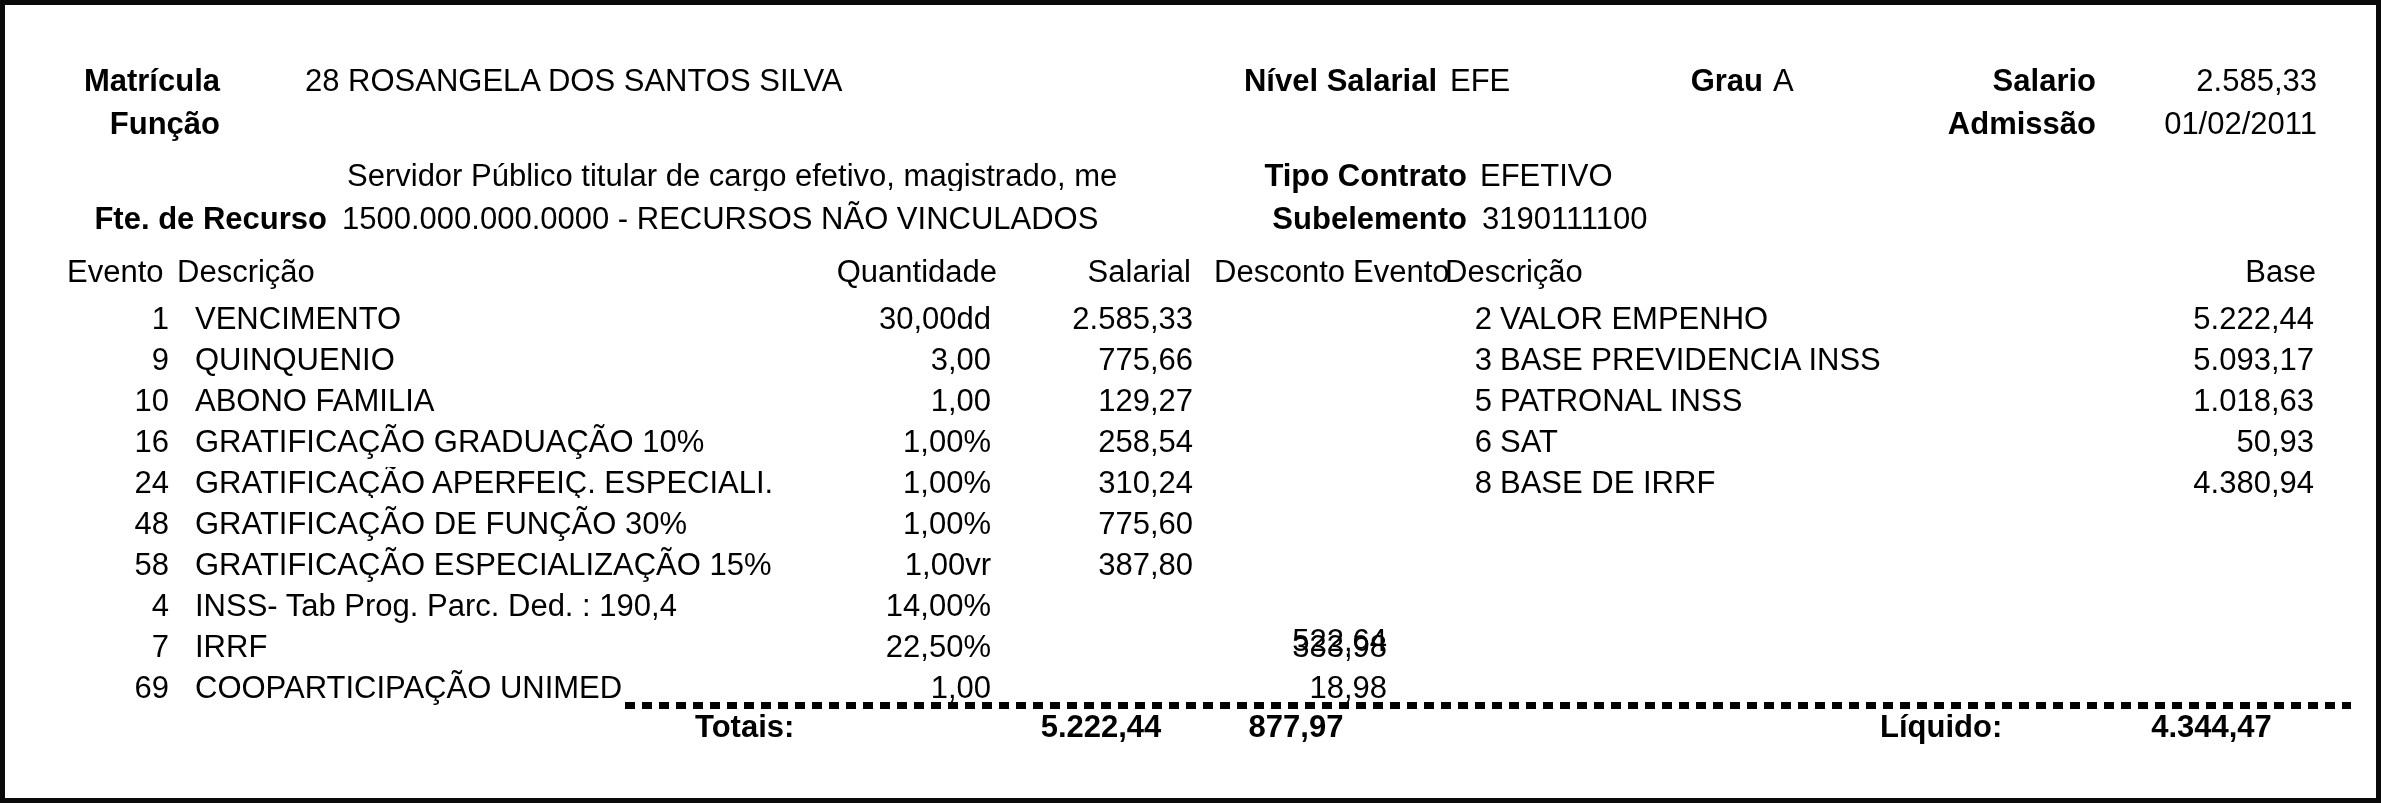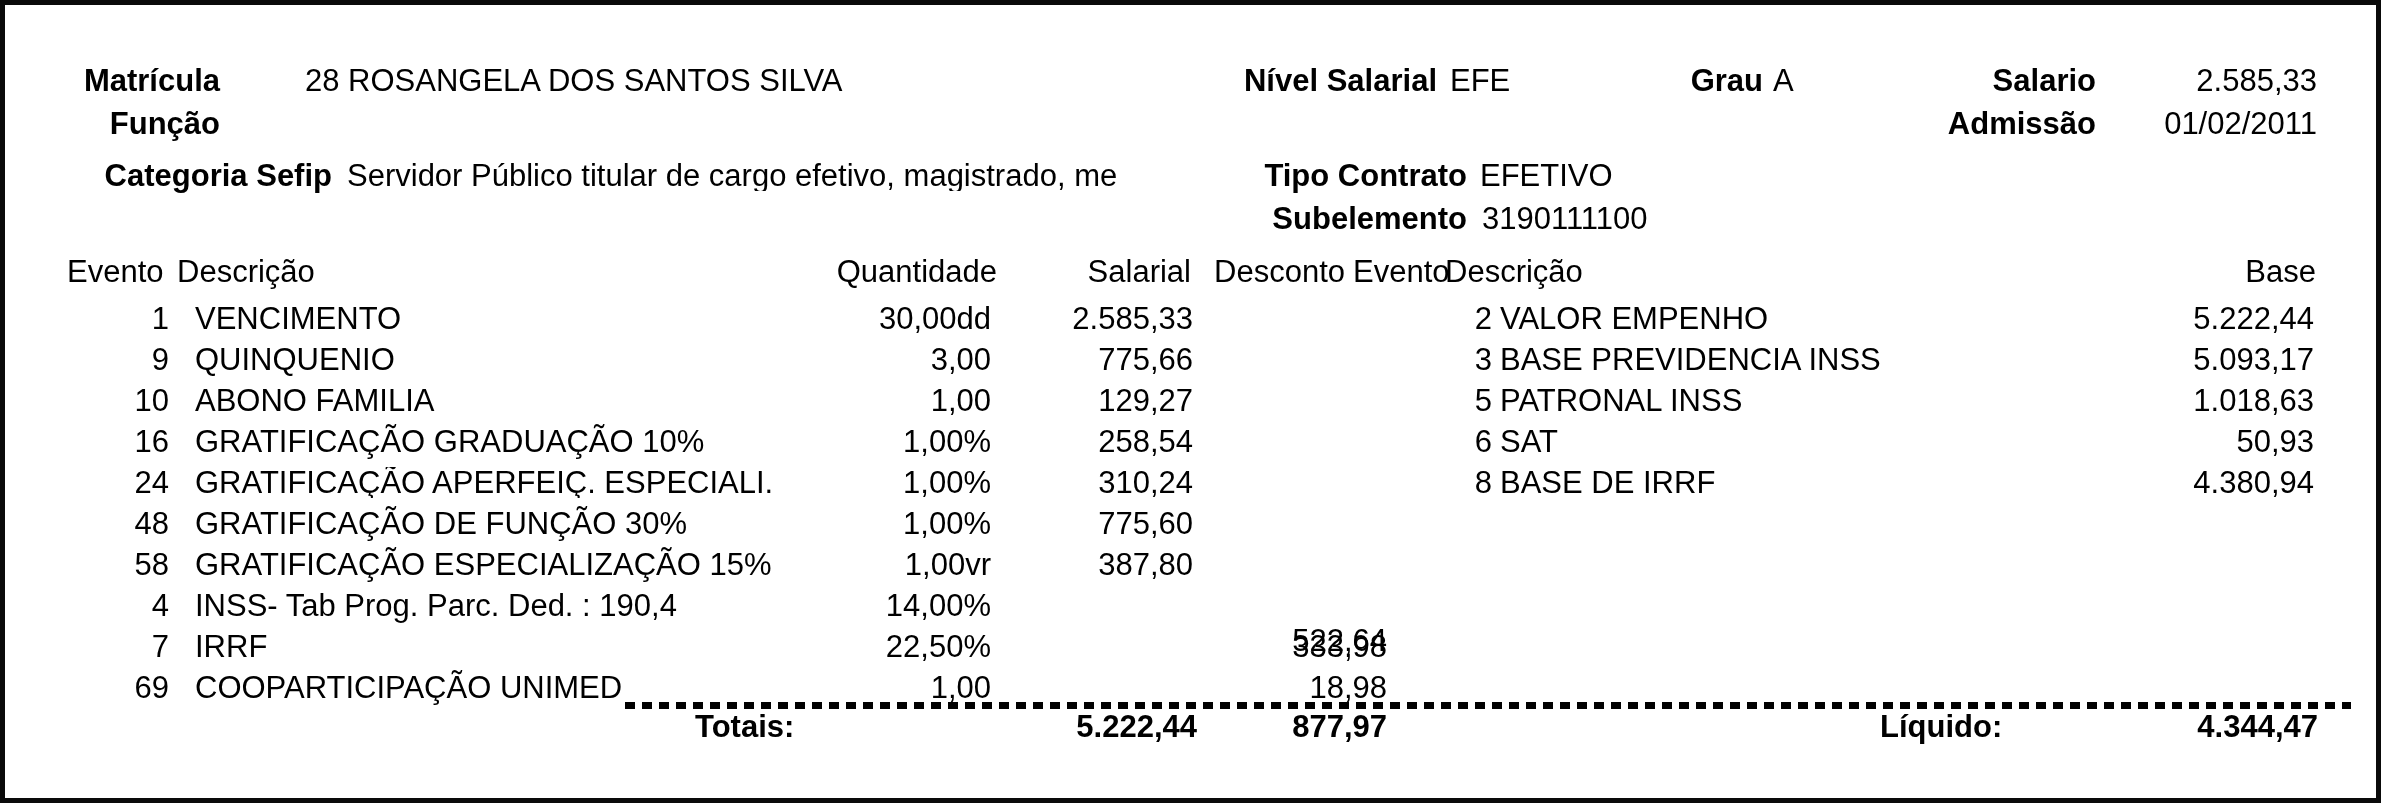--- a/index.html
+++ b/index.html
@@ -15,39 +15,40 @@
   .clip{overflow:hidden;}
   
   .c-ev{position:absolute;left:80px;width:84px;text-align:right;white-space:nowrap;}
   .c-desc{position:absolute;left:190px;white-space:nowrap;}
   .c-qt{position:absolute;left:700px;width:286px;text-align:right;white-space:nowrap;}
   .c-pv{position:absolute;left:1000px;width:188px;text-align:right;white-space:nowrap;}
   .c-ds{position:absolute;left:1200px;width:182px;text-align:right;white-space:nowrap;}
   .c-ev2{position:absolute;left:1400px;width:87px;text-align:right;white-space:nowrap;}
   .c-desc2{position:absolute;left:1495px;white-space:nowrap;}
   .c-base{position:absolute;left:2100px;width:209px;text-align:right;white-space:nowrap;}
-  .bold{font-weight:700;}
+  .bold{font-weight:700;text-align:center;}
   .dashes{
     position:absolute;left:620px;top:697px;width:1726px;height:7px;
     background:repeating-linear-gradient(90deg,#000 0 10px,transparent 10px 17px);
   }
 </style>
 </head>
 <body>
 
 <div class="sheet">
 
   <span class="f ra" style="left:0;top:60px;width:215px">Matrícula</span>
   <span class="v" style="left:300px;top:60px">28 ROSANGELA DOS SANTOS SILVA</span>
 
   <span class="f ra" style="left:0;top:103px;width:215px">Função</span>
 
-  <span class="f ra" style="left:0;top:155px;width:327px">Categoria Sefip</span>
   <span class="v clip" style="left:342px;top:155px;max-width:832px">Servidor Público titular de cargo efetivo, magistrado, me</span>
 
+  <span class="f ra" style="left:0;top:198px;width:322px">Fte. de Recurso</span>
+  <span class="v" style="left:337px;top:198px">1500.000.000.0000 - RECURSOS NÃO VINCULADOS</span>
 
   <span class="f ra" style="left:1100px;top:60px;width:332px">Nível Salarial</span>
   <span class="v" style="left:1445px;top:60px">EFE</span>
 
   <span class="f ra" style="left:1600px;top:60px;width:158px">Grau</span>
   <span class="v" style="left:1768px;top:60px">A</span>
 
   <span class="f ra" style="left:1850px;top:60px;width:241px">Salario</span>
   <span class="v ra" style="left:2100px;top:60px;width:212px">2.585,33</span>
 

